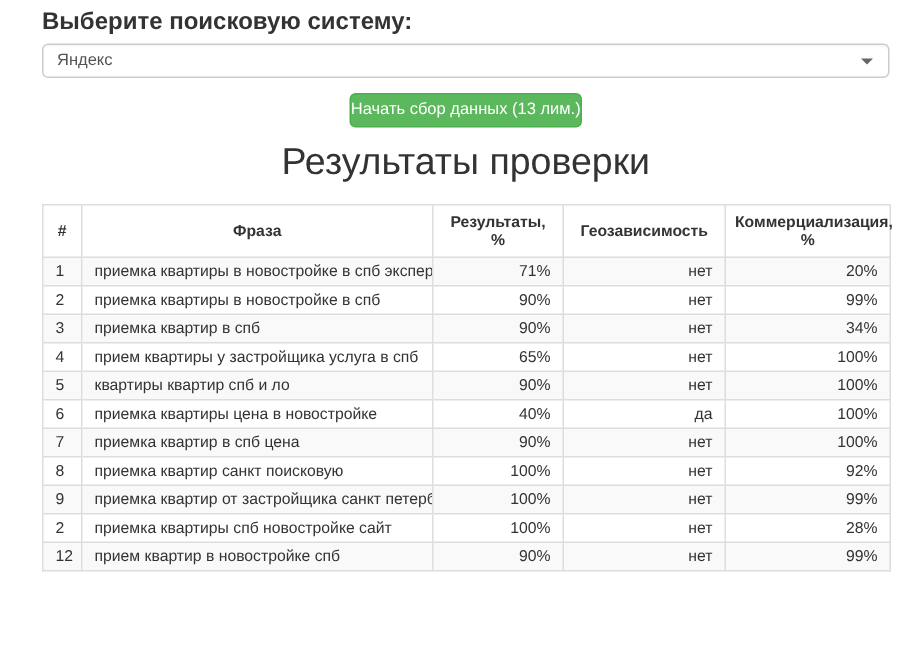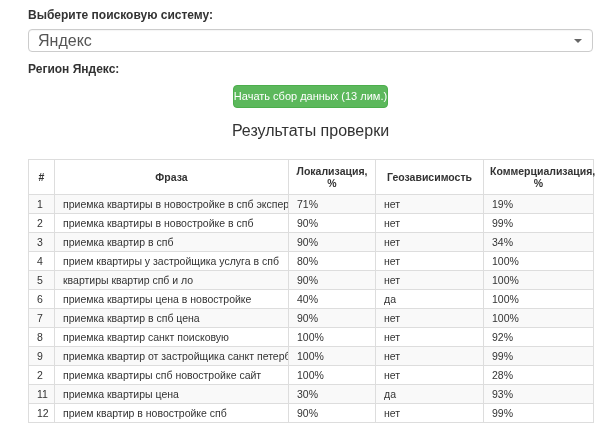--- a/index.html
+++ b/index.html
@@ -7,34 +7,34 @@
     width: 600px; height: 443px;
     overflow: hidden;
     background: #ffffff;
     font-family: "Liberation Sans", sans-serif;
     color: #333333;
   }
   .container { padding: 8px 7px 0 28px; }
 
   .form-label {
     display: block;
-    font-size: 12px;
+    font-size: 16px;
     font-weight: bold;
     color: #333333;
     margin-bottom: 7px;
     line-height: 14px;
   }
   .select-box {
     position: relative;
     height: 23px;
     width: 100%;
     border: 1px solid #cccccc;
     border-radius: 4px;
     background: #ffffff;
-    font-size: 16px;
+    font-size: 11px;
     color: #555555;
     line-height: 21px;
     padding: 0 32px 0 9px;
     margin-bottom: 10px;
     cursor: pointer;
     box-shadow: inset 0 1px 1px rgba(0,0,0,0.04);
   }
   .caret {
     position: absolute;
     right: 10px; top: 9px;
@@ -53,21 +53,21 @@
     color: #ffffff;
     font-family: "Liberation Sans", sans-serif;
     font-size: 11px;
     line-height: 13px;
     padding: 4px 0;
     cursor: pointer;
   }
 
   .results-title {
     text-align: center;
-    font-size: 16px;
+    font-size: 25px;
     font-weight: normal;
     color: #333333;
     margin-top: 9px;
     margin-bottom: 14px;
     line-height: 28px;
   }
 
   table.results {
     width: 565px;
     border-collapse: collapse;
@@ -81,21 +81,21 @@
     font-weight: bold;
     text-align: center;
     padding: 5px 6px;
     height: 24px;
     background: #ffffff;
   }
   table.results td {
     border: 1px solid #dddddd;
     padding: 3px 8px;
     height: 19px;
-    text-align: left;
+    text-align: right;
     overflow: hidden;
     white-space: nowrap;
   }
   table.results col.c-num { width: 26px; }
   table.results col.c-phrase { width: 234px; }
   table.results col.c-loc { width: 87px; }
   table.results col.c-geo { width: 108px; }
   table.results col.c-com { width: 110px; }
   table.results td:nth-child(1) { text-align: left; }
   table.results td:nth-child(2) { text-align: left; }
@@ -107,72 +107,71 @@
 
 <div class="container">
 
   <label class="form-label">Выберите поисковую систему:</label>
 
   <div class="select-box">
     <span>Яндекс</span>
     <span class="caret"></span>
   </div>
 
-  <label class="form-label">Регион Яндекс:</label>
 
 
   <div class="button-row">
     <button class="btn-success">Начать сбор данных (13 лим.)</button>
   </div>
 
   <h2 class="results-title">Результаты проверки</h2>
 
   <table class="results">
     <colgroup>
       <col class="c-num">
         <col class="c-phrase">
         <col class="c-loc">
         <col class="c-geo">
         <col class="c-com">
     </colgroup>
     <thead>
       <tr>
         <th>#</th>
         <th>Фраза</th>
-        <th>Локализация, %</th>
+        <th>Результаты, %</th>
         <th>Геозависимость</th>
         <th>Коммерциализация, %</th>
       </tr>
     </thead>
     <tbody>
         <tr>
           <td>1</td>
           <td>приемка квартиры в новостройке в спб экспертом</td>
           <td>71%</td>
           <td>нет</td>
-          <td>19%</td>
+          <td>20%</td>
         </tr>
         <tr>
           <td>2</td>
           <td>приемка квартиры в новостройке в спб</td>
           <td>90%</td>
           <td>нет</td>
           <td>99%</td>
         </tr>
         <tr>
           <td>3</td>
           <td>приемка квартир в спб</td>
           <td>90%</td>
           <td>нет</td>
           <td>34%</td>
         </tr>
         <tr>
           <td>4</td>
           <td>прием квартиры у застройщика услуга в спб</td>
-          <td>80%</td>
+          <td>65%</td>
           <td>нет</td>
           <td>100%</td>
         </tr>
         <tr>
           <td>5</td>
           <td>квартиры квартир спб и ло</td>
           <td>90%</td>
           <td>нет</td>
           <td>100%</td>
         </tr>
@@ -205,27 +204,20 @@
           <td>99%</td>
         </tr>
         <tr>
           <td>2</td>
           <td>приемка квартиры спб новостройке сайт</td>
           <td>100%</td>
           <td>нет</td>
           <td>28%</td>
         </tr>
         <tr>
-          <td>11</td>
-          <td>приемка квартиры цена</td>
-          <td>30%</td>
-          <td>да</td>
-          <td>93%</td>
-        </tr>
-        <tr>
           <td>12</td>
           <td>прием квартир в новостройке спб</td>
           <td>90%</td>
           <td>нет</td>
           <td>99%</td>
         </tr>
       </tbody>
   </table>
 
 </div>

